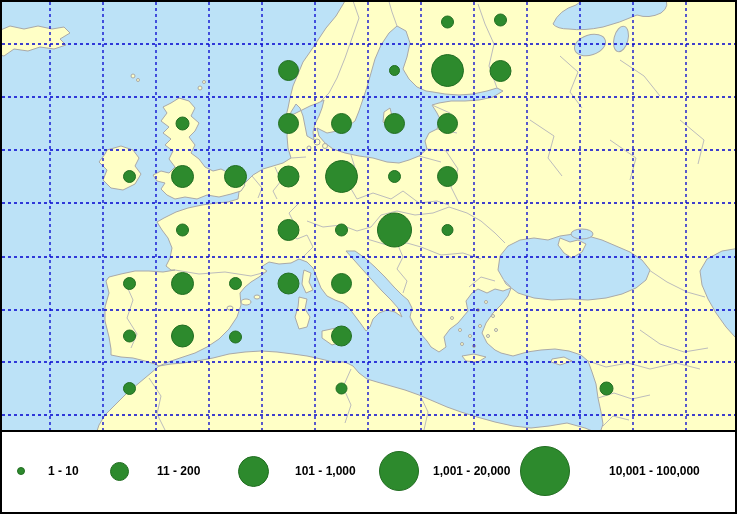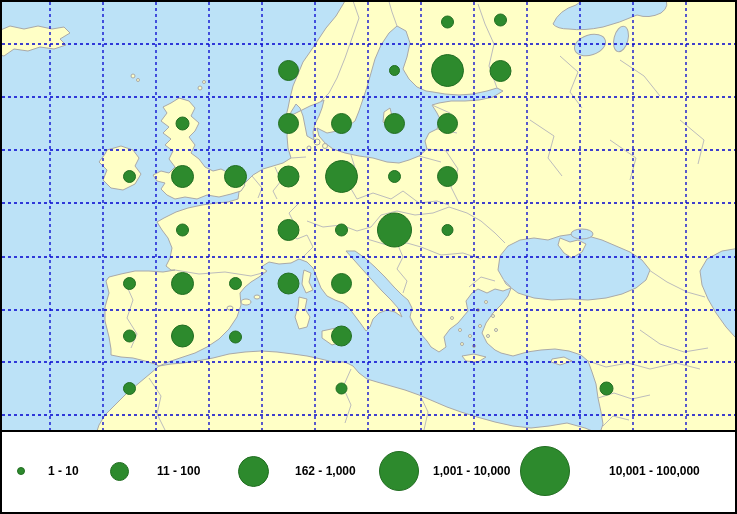--- a/index.html
+++ b/index.html
@@ -193,21 +193,21 @@
           <circle cx="341.5" cy="388.5" r="5.5" class="occ"></circle>
           <circle cx="606.5" cy="388.5" r="6.5" class="occ"></circle>
         </g>
     </svg>
   </div>
 
   <div class="legend">
       <div class="legend-circle" style="height: 8px; width: 8px; left: 15px; top: 35px;"></div>
       <div class="legend-label" style="left: 46px; top: 39px;">1 - 10</div>
       <div class="legend-circle" style="height: 19px; width: 19px; left: 107.5px; top: 29.5px;"></div>
-      <div class="legend-label" style="left: 155px; top: 39px;">11 - 100</div>
+      <div class="legend-label" style="left: 155px; top: 39px;">11 - 200</div>
       <div class="legend-circle" style="height: 31px; width: 31px; left: 235.5px; top: 23.5px;"></div>
-      <div class="legend-label" style="left: 293px; top: 39px;">162 - 1,000</div>
+      <div class="legend-label" style="left: 293px; top: 39px;">101 - 1,000</div>
       <div class="legend-circle" style="height: 40px; width: 40px; left: 377px; top: 19px;"></div>
-      <div class="legend-label" style="left: 431px; top: 39px;">1,001 - 10,000</div>
+      <div class="legend-label" style="left: 431px; top: 39px;">1,001 - 20,000</div>
       <div class="legend-circle" style="height: 50px; width: 50px; left: 518px; top: 14px;"></div>
       <div class="legend-label" style="left: 599px; top: 39px; margin-left: 8px;">10,001 - 100,000</div>
     </div>
 </div>
 
 </body></html>

